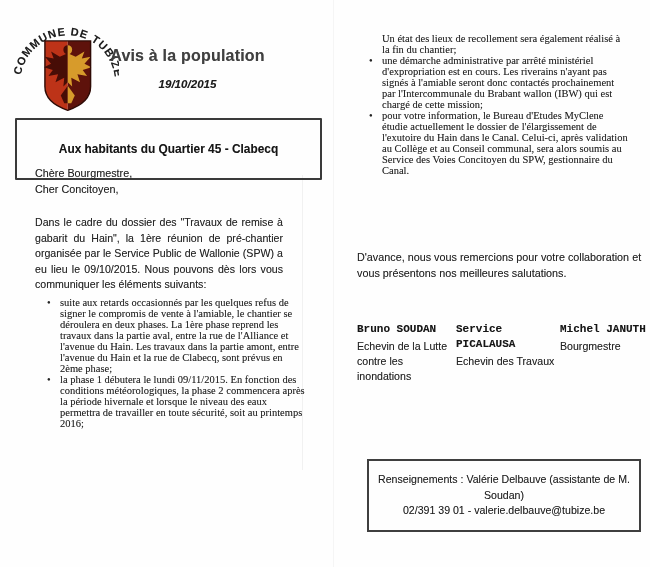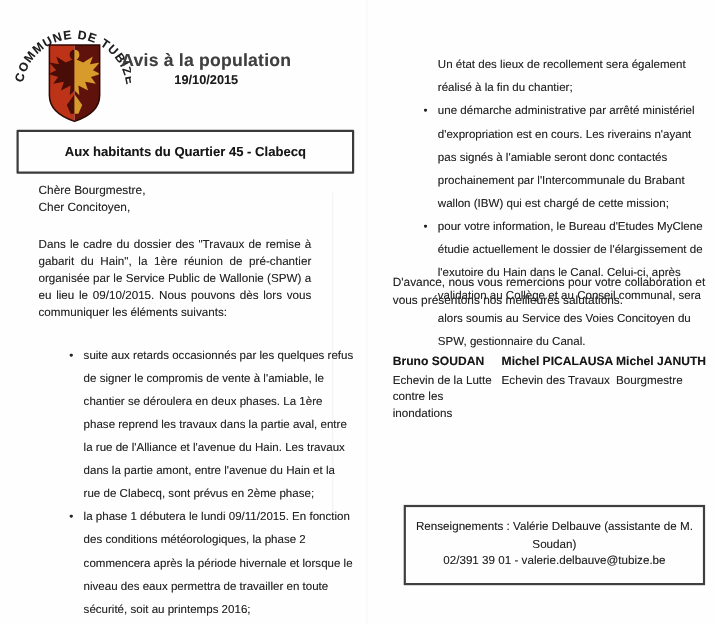--- a/index.html
+++ b/index.html
@@ -10,41 +10,41 @@
   .doc{position:absolute;inset:0;background:#fefefe;}
   .scan{text-shadow:0 0 0.55px rgba(70,70,70,0.45);}
   .divider{position:absolute;left:333px;top:0;width:1px;height:567px;background:rgba(0,0,0,0.035);}
   .streak{position:absolute;left:302px;top:175px;width:1px;height:295px;background:rgba(0,0,0,0.05);}
 
   
   .logo{position:absolute;left:13px;top:4px;width:106px;height:116px;}
   .arc-text{font-family:"Liberation Sans",sans-serif;font-size:12.6px;font-weight:bold;letter-spacing:1.1px;fill:#1d1d1d;}
   .title-block{position:absolute;left:80px;top:47px;width:215px;text-align:center;}
   .title{font-size:16px;font-weight:bold;color:#404040;letter-spacing:0.2px;}
-  .title-date{font-size:11.6px;font-weight:bold;color:#1c1c1c;margin-top:1px;}
+  .title-date{font-size:11.6px;font-weight:bold;color:#1c1c1c;margin-top:12px;font-style:italic;}
   .banner{
     position:absolute;left:15px;top:118px;width:295px;
     border:2px solid #3a3a3a;border-radius:1px;
-    padding:11px 4px;text-align:center;
+    padding:22px 4px;text-align:center;
     font-size:11.9px;font-weight:bold;color:#161616;
   }
   .salutation{position:absolute;left:35px;top:165px;font-size:10.8px;line-height:16px;}
   .intro{position:absolute;left:35px;top:215px;width:248px;font-size:10.6px;line-height:15.5px;text-align:justify;}
-  ul.blist{list-style:none;margin:16px;padding:0;font-size:10.5px;line-height:21px;}
+  ul.blist{list-style:none;margin:0;padding:0;font-size:10.5px;line-height:11px;font-family:Liberation Serif, serif;}
   ul.blist li{position:relative;padding-left:14px;}
   ul.blist li::before{content:"\2022";position:absolute;left:1px;top:0;font-size:10.5px;}
   ul.blist li.no-dot::before{content:"";}
   .bullets-left{position:absolute;left:46px;top:297px;width:260px;}
 
   
   .list-right{position:absolute;left:368px;top:33px;width:260px;}
   .closing{position:absolute;left:357px;top:250px;width:298px;font-size:10.8px;line-height:15.5px;}
   .signatures{position:absolute;left:357px;top:322px;display:flex;}
   .sig{font-size:10.6px;line-height:15px;}
-  .sig .name{font-weight:bold;font-size:11px;color:#161616;}
+  .sig .name{font-weight:bold;font-size:11px;color:#161616;font-family:Liberation Mono, monospace;}
   .sig .role{margin-top:2px;}
   .sig1{width:99px;}
   .sig2{width:104px;}
   .contact{
     position:absolute;left:367px;top:459px;width:258px;
     border:2px solid #3f3f3f;padding:11px 6px;
     text-align:center;font-size:10.6px;line-height:15.5px;color:#1e1e1e;
   }
   .contact .lbl{}
 </style>
@@ -118,21 +118,21 @@
     </ul>
 
     <div class="closing">D'avance, nous vous remercions pour votre collaboration et vous présentons nos meilleures salutations.</div>
 
     <div class="signatures">
       <div class="sig sig1">
         <div class="name">Bruno SOUDAN</div>
         <div class="role">Echevin de la Lutte contre les inondations</div>
       </div>
       <div class="sig sig2">
-        <div class="name">Michel PICALAUSA</div>
+        <div class="name">Service PICALAUSA</div>
         <div class="role">Echevin des Travaux</div>
       </div>
       <div class="sig sig3">
         <div class="name">Michel JANUTH</div>
         <div class="role">Bourgmestre</div>
       </div>
     </div>
 
     <div class="contact">
       <div><span class="lbl">Renseignements</span><span> : </span><span>Valérie Delbauve (assistante de M. Soudan)</span></div>

